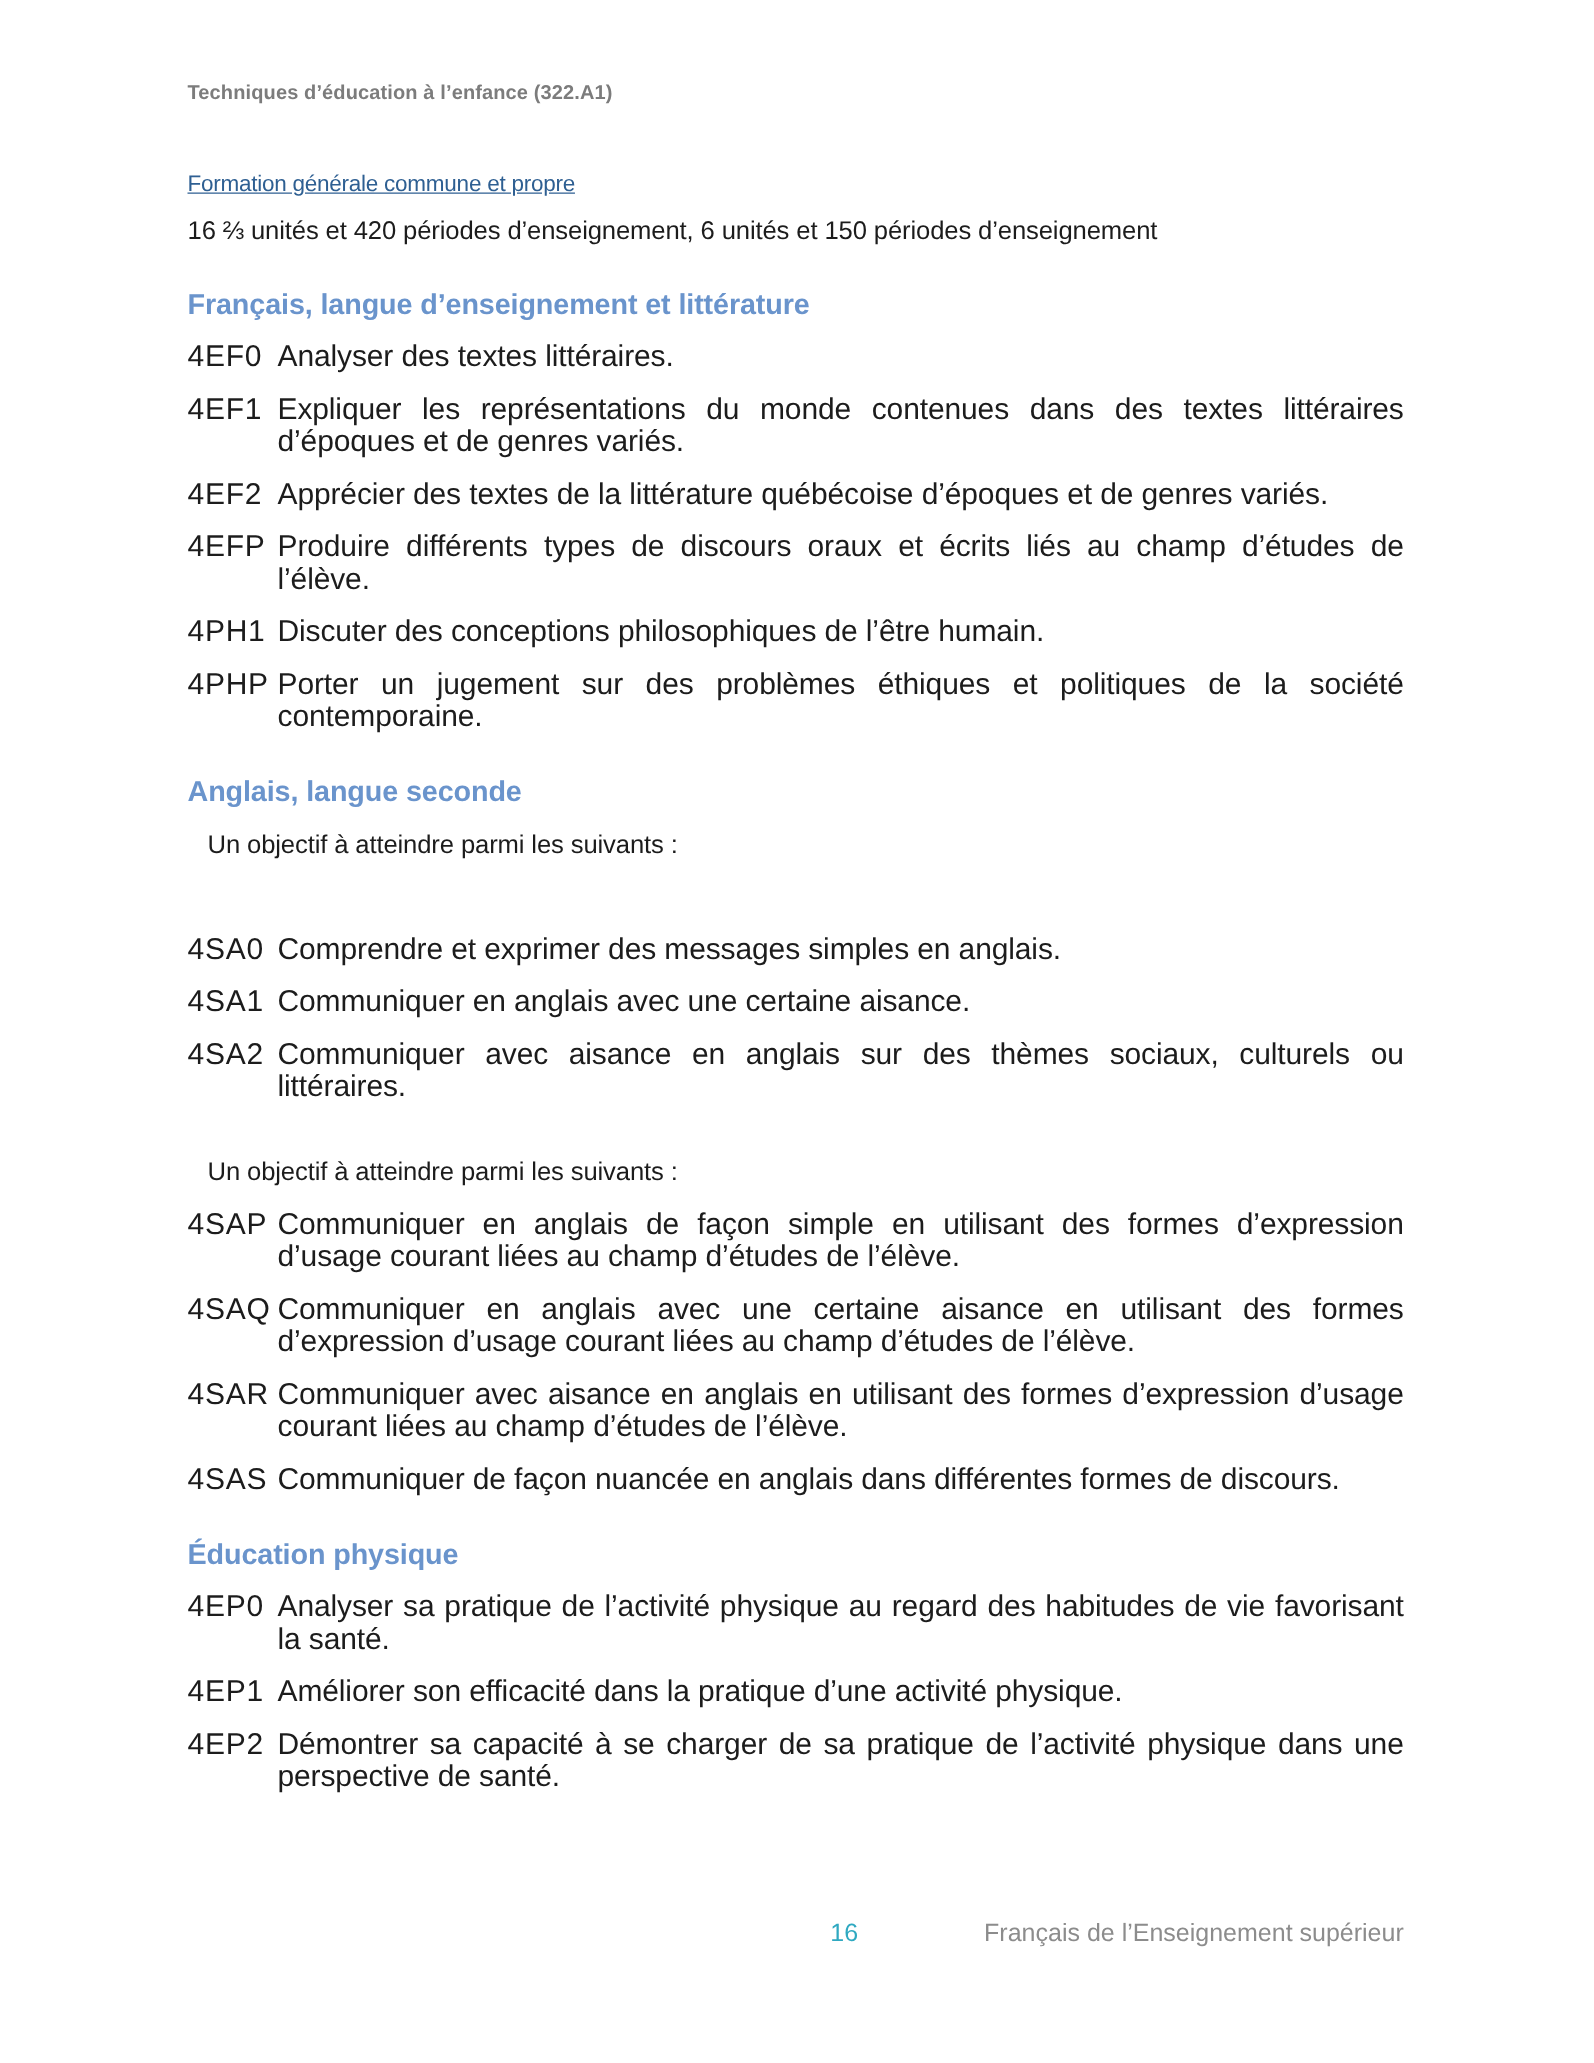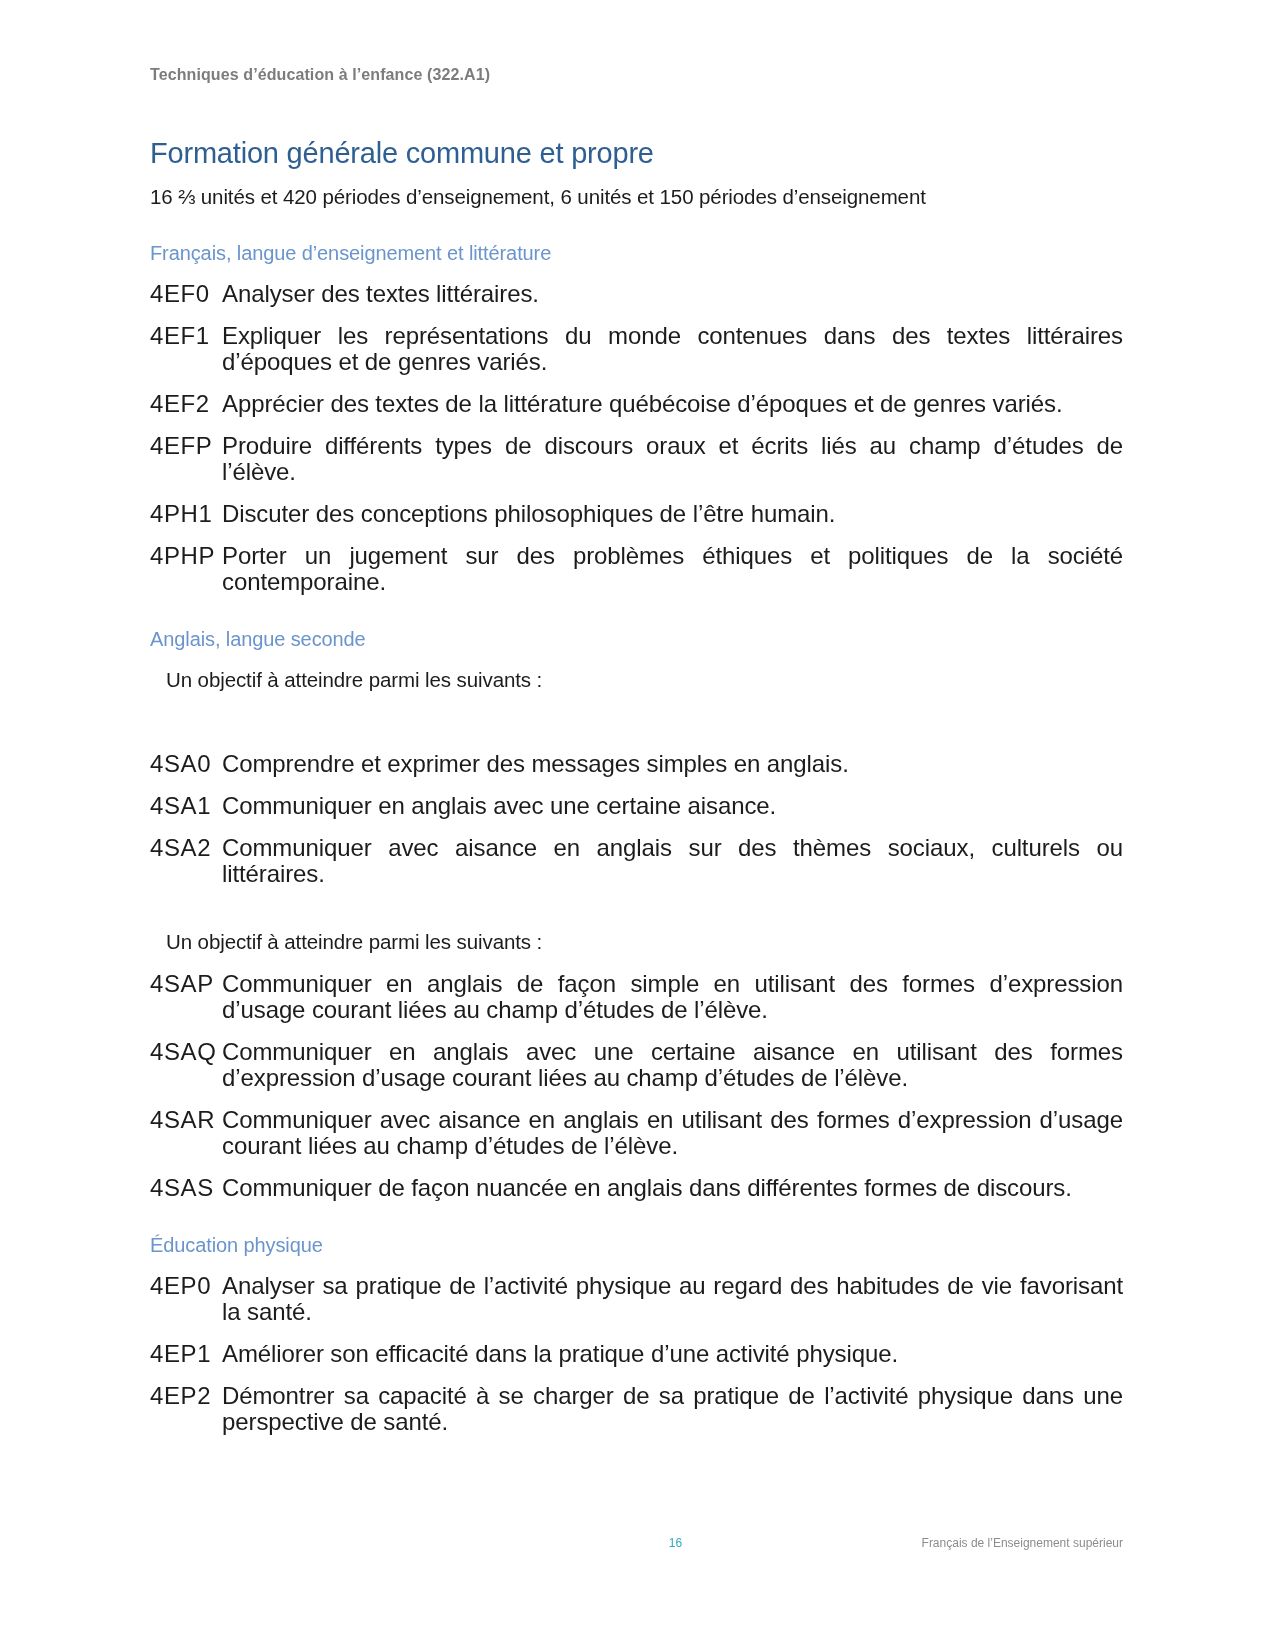--- a/index.html
+++ b/index.html
@@ -12,41 +12,41 @@
   }
   .page { position: relative; width: 1275px; height: 1650px; padding: 66px 152px 16px 150px; overflow: hidden; }
 
   .doc-header {
     font-size: 16px; font-weight: bold;
     color: var(--header-gray, #7C7C7C);
     letter-spacing: 0.1px;
   }
 
   h1.title {
-    font-size: 29px; font-weight: 400;
+    font-size: 18px; font-weight: 400;
     color: var(--title-blue, #2E5F92);
-    margin: 53px 0 0 0; letter-spacing: -0.2px;
+    margin: 53px 0 0 0; letter-spacing: -0.2px; text-decoration: underline;
   }
 
   p.subtitle { font-size: 20.5px; margin: 15px 0 0 0; letter-spacing: -0.1px; }
 
   h2.sec {
-    font-size: 20px; font-weight: 400;
+    font-size: 23px; font-weight: 700;
     color: var(--section-blue, #6A94CC);
     margin: 33px 0 13px 0; letter-spacing: -0.1px;
   }
 
   .row { display: flex; line-height: 26px; font-size: 24px; letter-spacing: -0.1px; margin-top: 16px; }
   .code { flex: 0 0 72px; letter-spacing: 0.6px; }
   .text { flex: 1; text-align: justify; }
 
   p.intro { font-size: 20.5px; line-height: 26px; margin: 16px; letter-spacing: -0.1px; }
   .gap { height: 26px; }
 
-  .footer { position: absolute; left: 150px; right: 152px; top: 1536px; height: 22px; font-size: 12px; }
+  .footer { position: absolute; left: 150px; right: 152px; top: 1536px; height: 22px; font-size: 20px; }
   .pagenum {
     position: absolute; left: 54%; transform: translateX(-50%);
     color: var(--page-number-teal, #2FA9C1);
   }
   .ministry { position: absolute; right: 0; color: var(--footer-gray, #8C8C8C); }
 </style>
 </head>
 <body>
 
 <div class="page">

